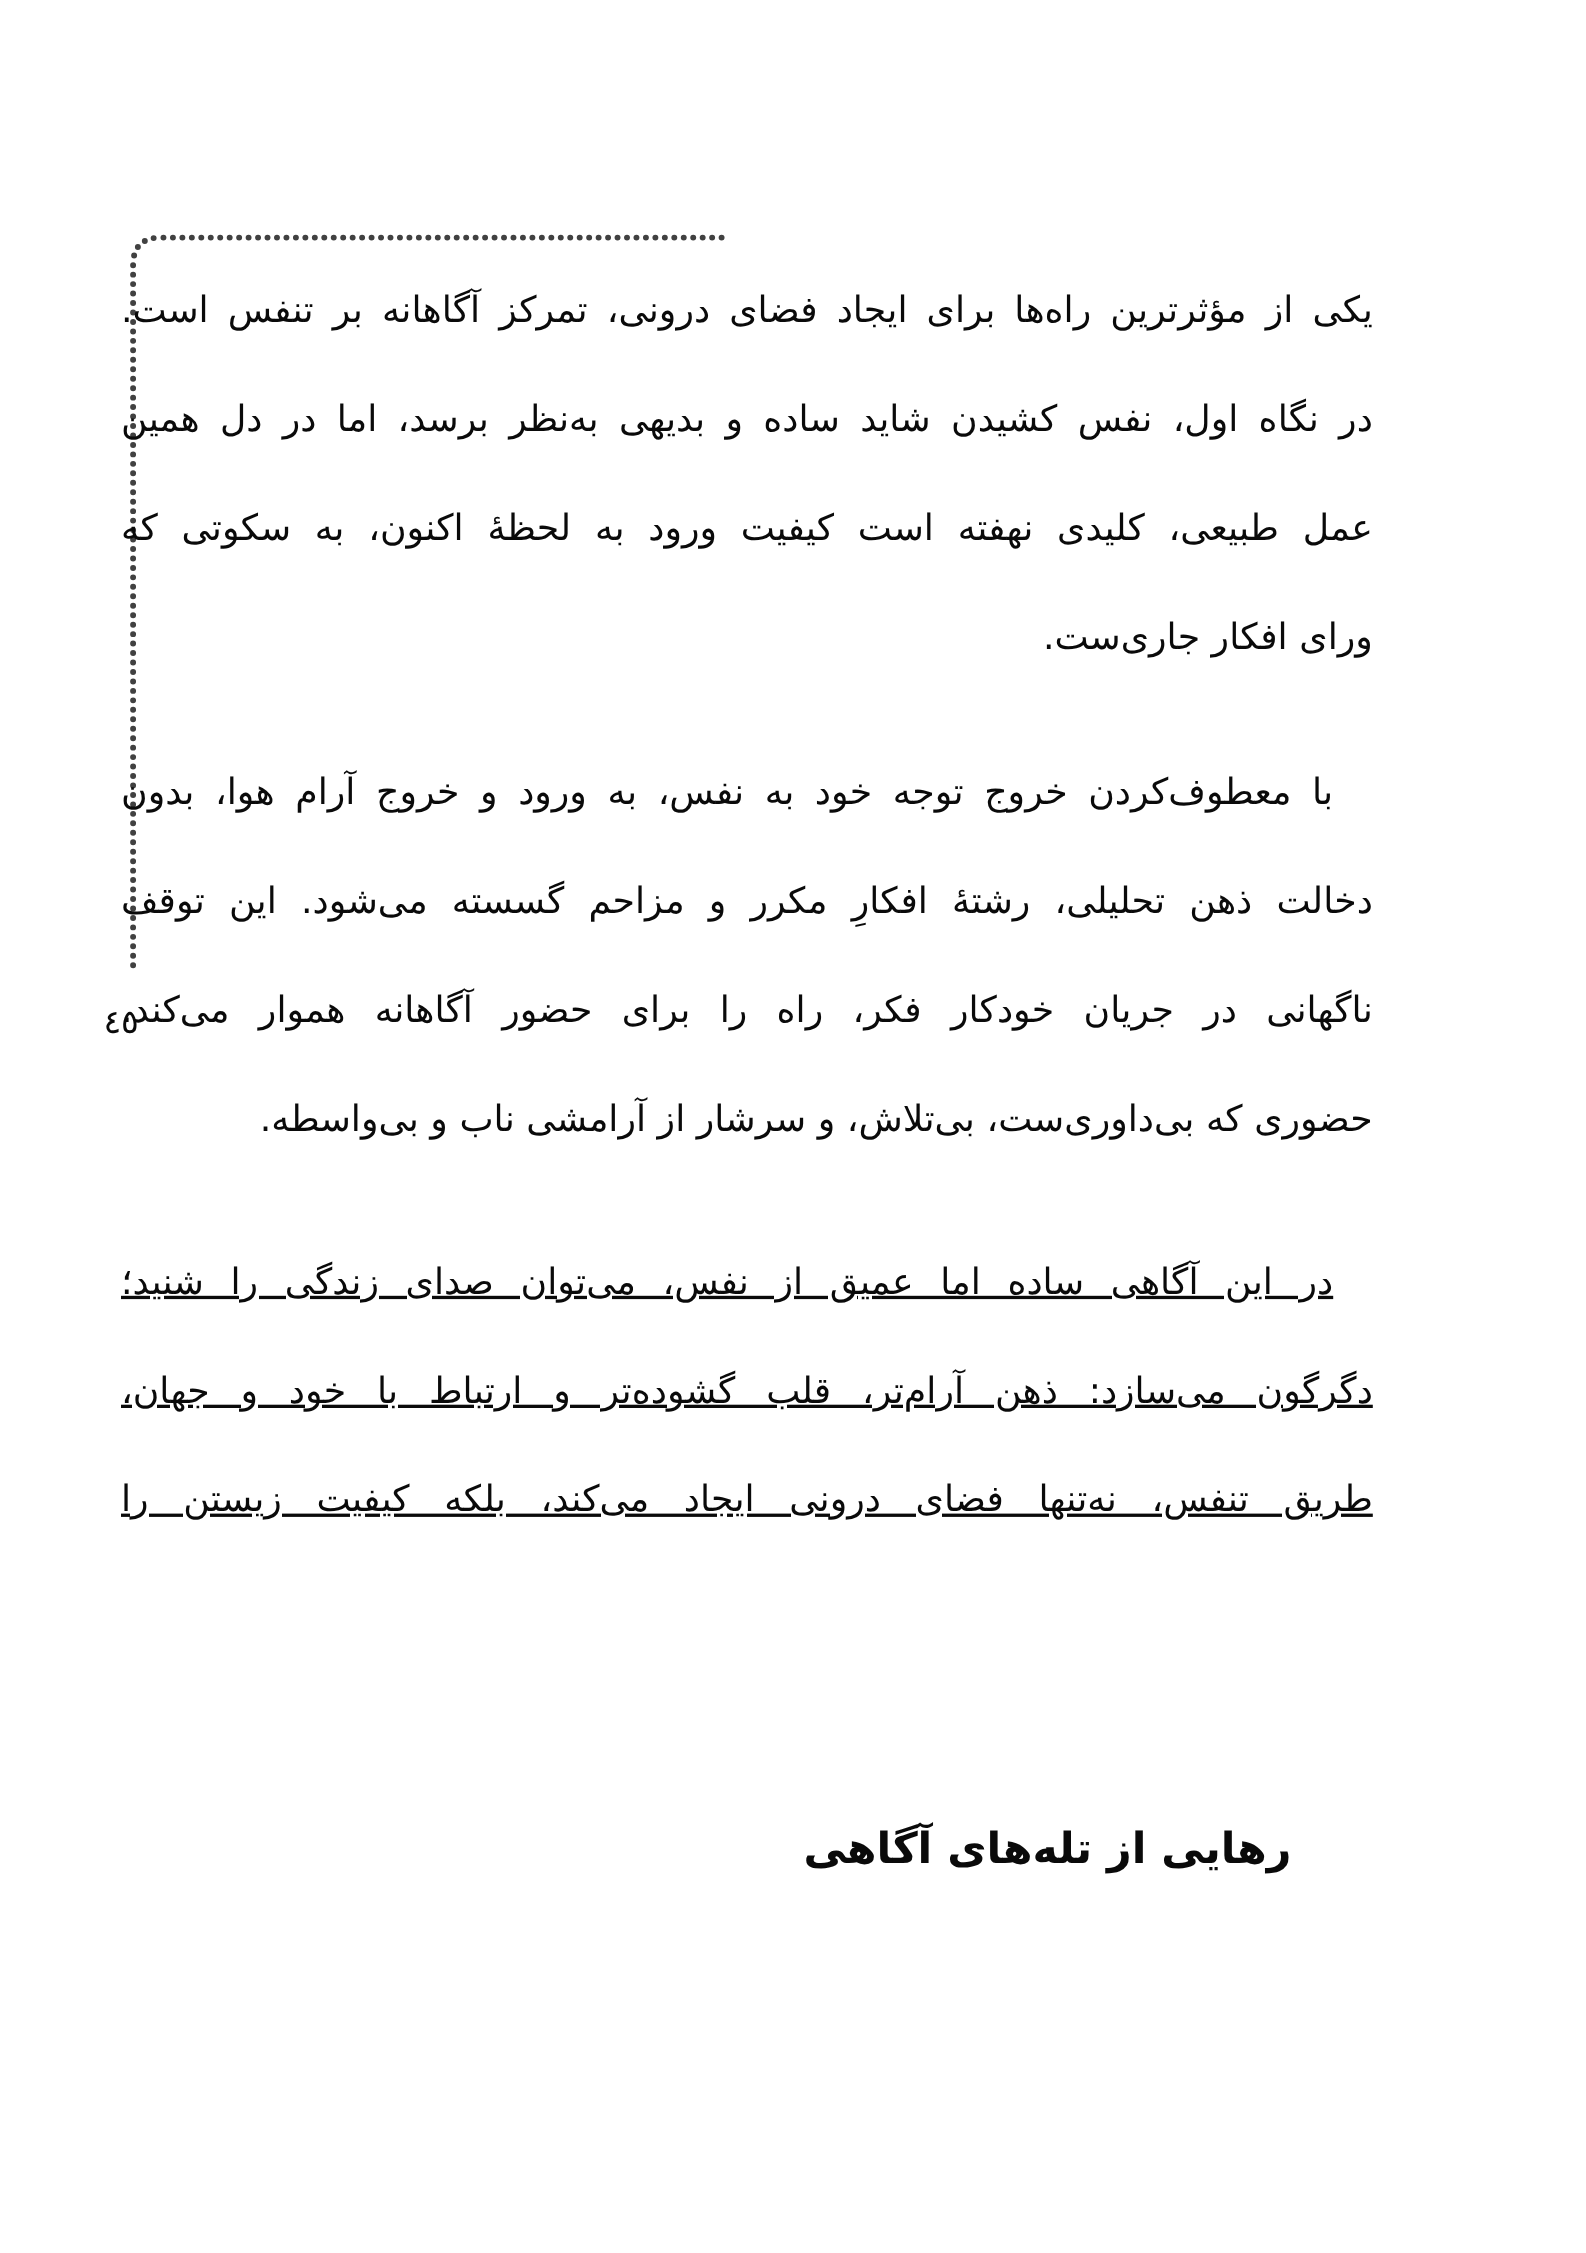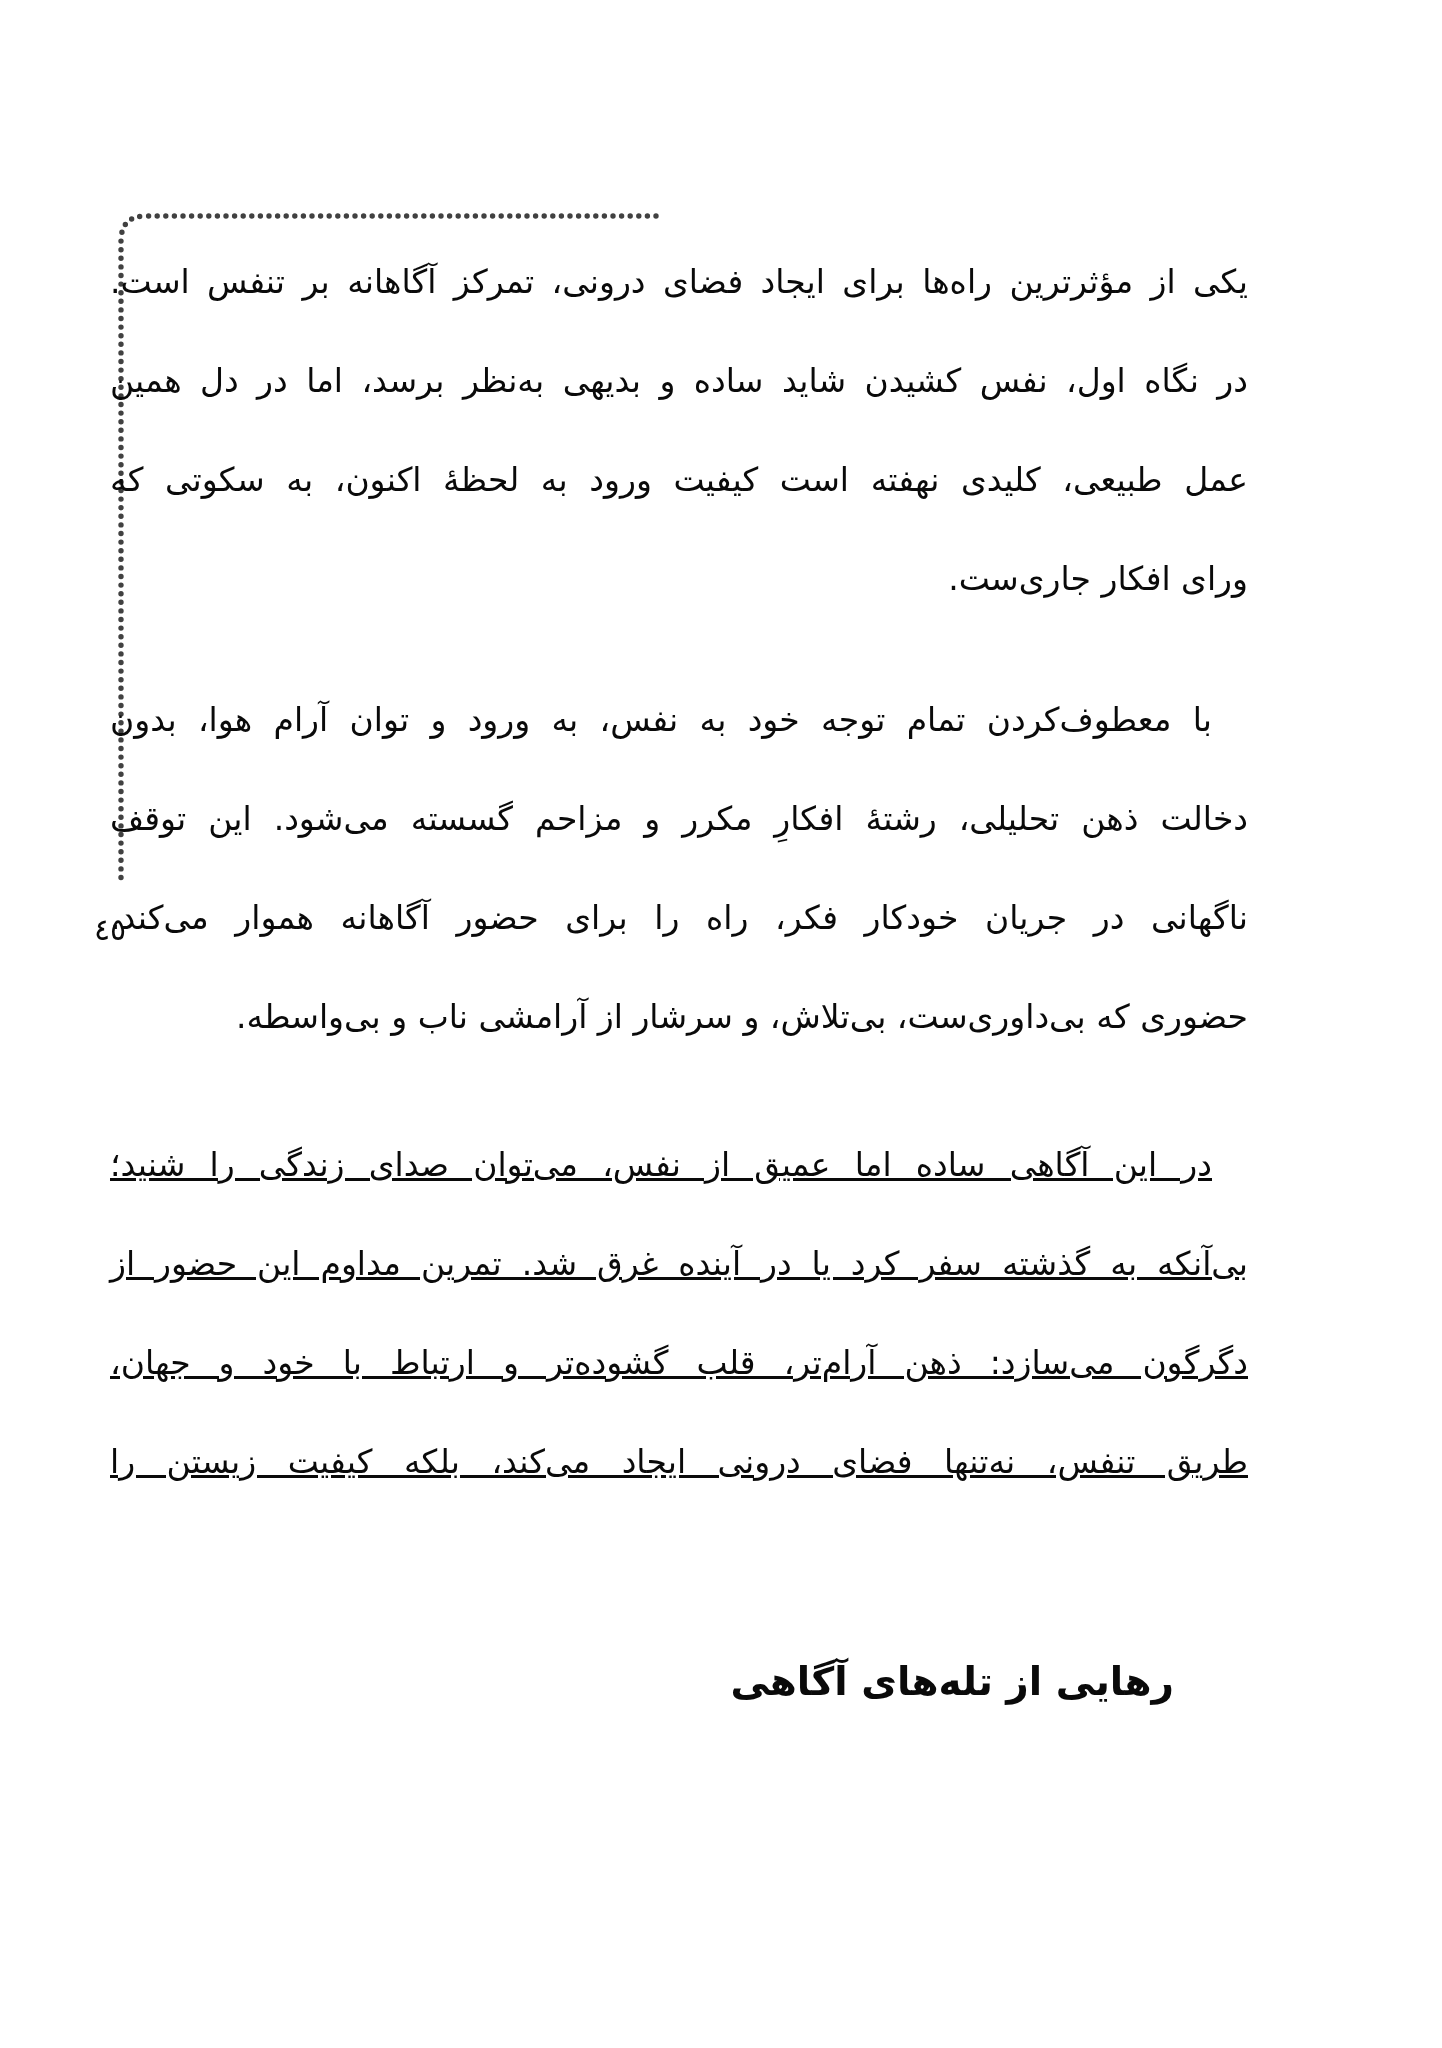--- a/index.html
+++ b/index.html
@@ -77,28 +77,27 @@
   <div class="page-number">٤٥</div>
 
   <div class="para p1" dir="rtl" lang="fa">
     <div class="line">یکی از مؤثرترین راه‌ها برای ایجاد فضای درونی، تمرکز آگاهانه بر تنفس است.</div>
     <div class="line">در نگاه اول، نفس کشیدن شاید ساده و بدیهی به‌نظر برسد، اما در دل همین</div>
     <div class="line">عمل طبیعی، کلیدی نهفته است کیفیت ورود به لحظۀ اکنون، به سکوتی که</div>
     <div class="line last">ورای افکار جاری‌ست.</div>
   </div>
 
   <div class="para p2" dir="rtl" lang="fa">
-    <div class="line indent">با معطوف‌کردن تمام توجه خود به نفس، به ورود و توان آرام هوا، بدون</div>
+    <div class="line indent">با معطوف‌کردن خروج توجه خود به نفس، به ورود و خروج آرام هوا، بدون</div>
     <div class="line">دخالت ذهن تحلیلی، رشتۀ افکارِ مکرر و مزاحم گسسته می‌شود. این توقف</div>
     <div class="line">ناگهانی در جریان خودکار فکر، راه را برای حضور آگاهانه هموار می‌کند.</div>
     <div class="line last">حضوری که بی‌داوری‌ست، بی‌تلاش، و سرشار از آرامشی ناب و بی‌واسطه.</div>
   </div>
 
   <div class="para p3" dir="rtl" lang="fa">
     <div class="line indent">در این آگاهی ساده اما عمیق از نفس، می‌توان صدای زندگی را شنید؛</div>
-    <div class="line">بی‌آنکه به گذشته سفر کرد یا در آینده غرق شد. تمرین مداوم این حضور از</div>
     <div class="line">دگرگون می‌سازد: ذهن آرام‌تر، قلب گشوده‌تر و ارتباط با خود و جهان،</div>
     <div class="line">طریق تنفس، نه‌تنها فضای درونی ایجاد می‌کند، بلکه کیفیت زیستن را</div>
   </div>
 
   <h2 class="heading" dir="rtl" lang="fa">رهایی از تله‌های آگاهی</h2>
 
 </div>
 
 </body></html>

